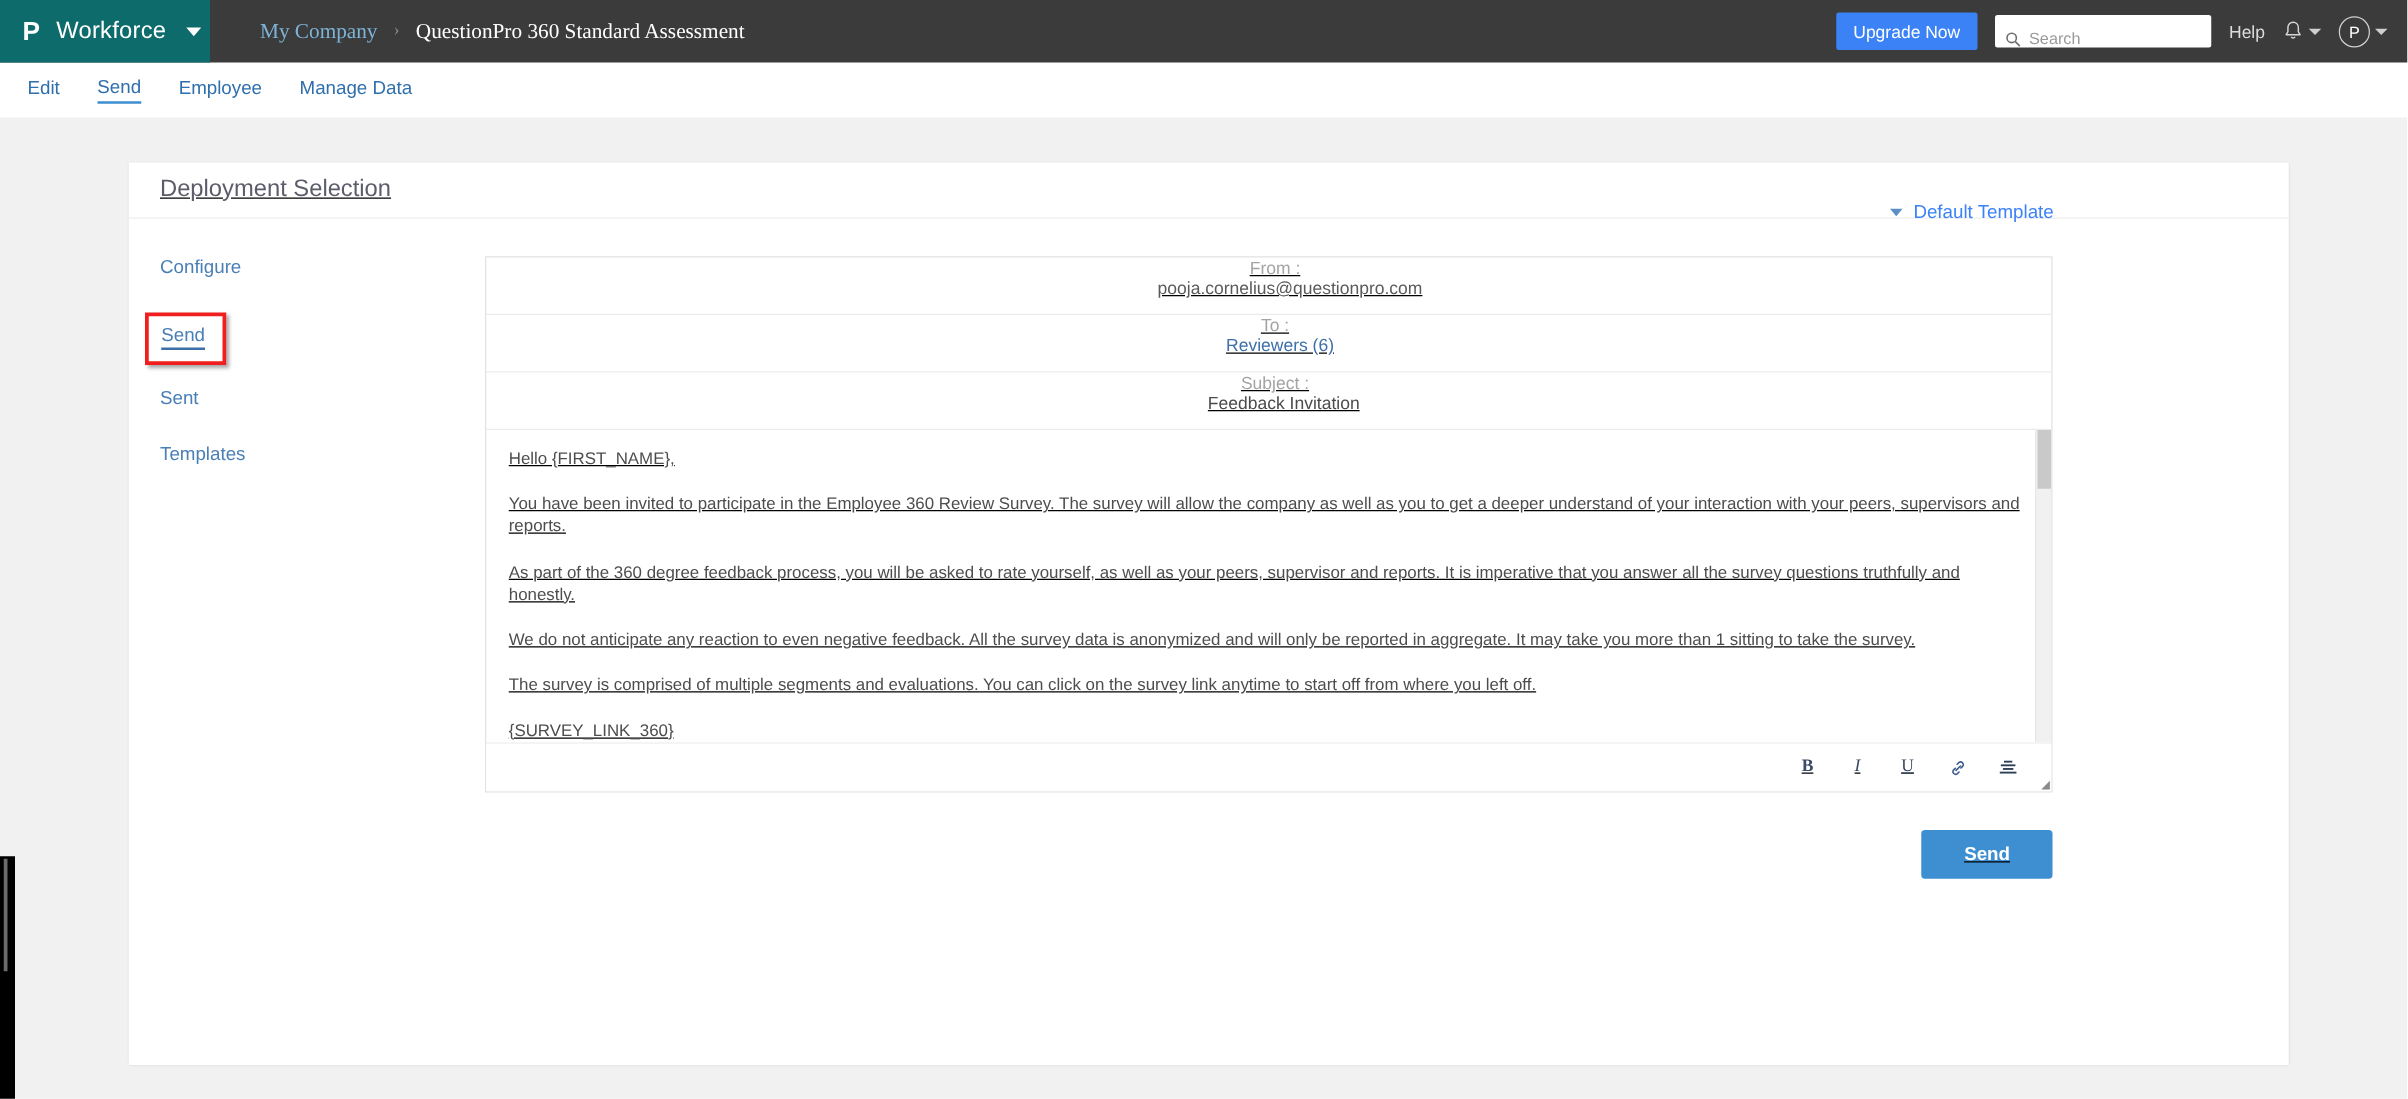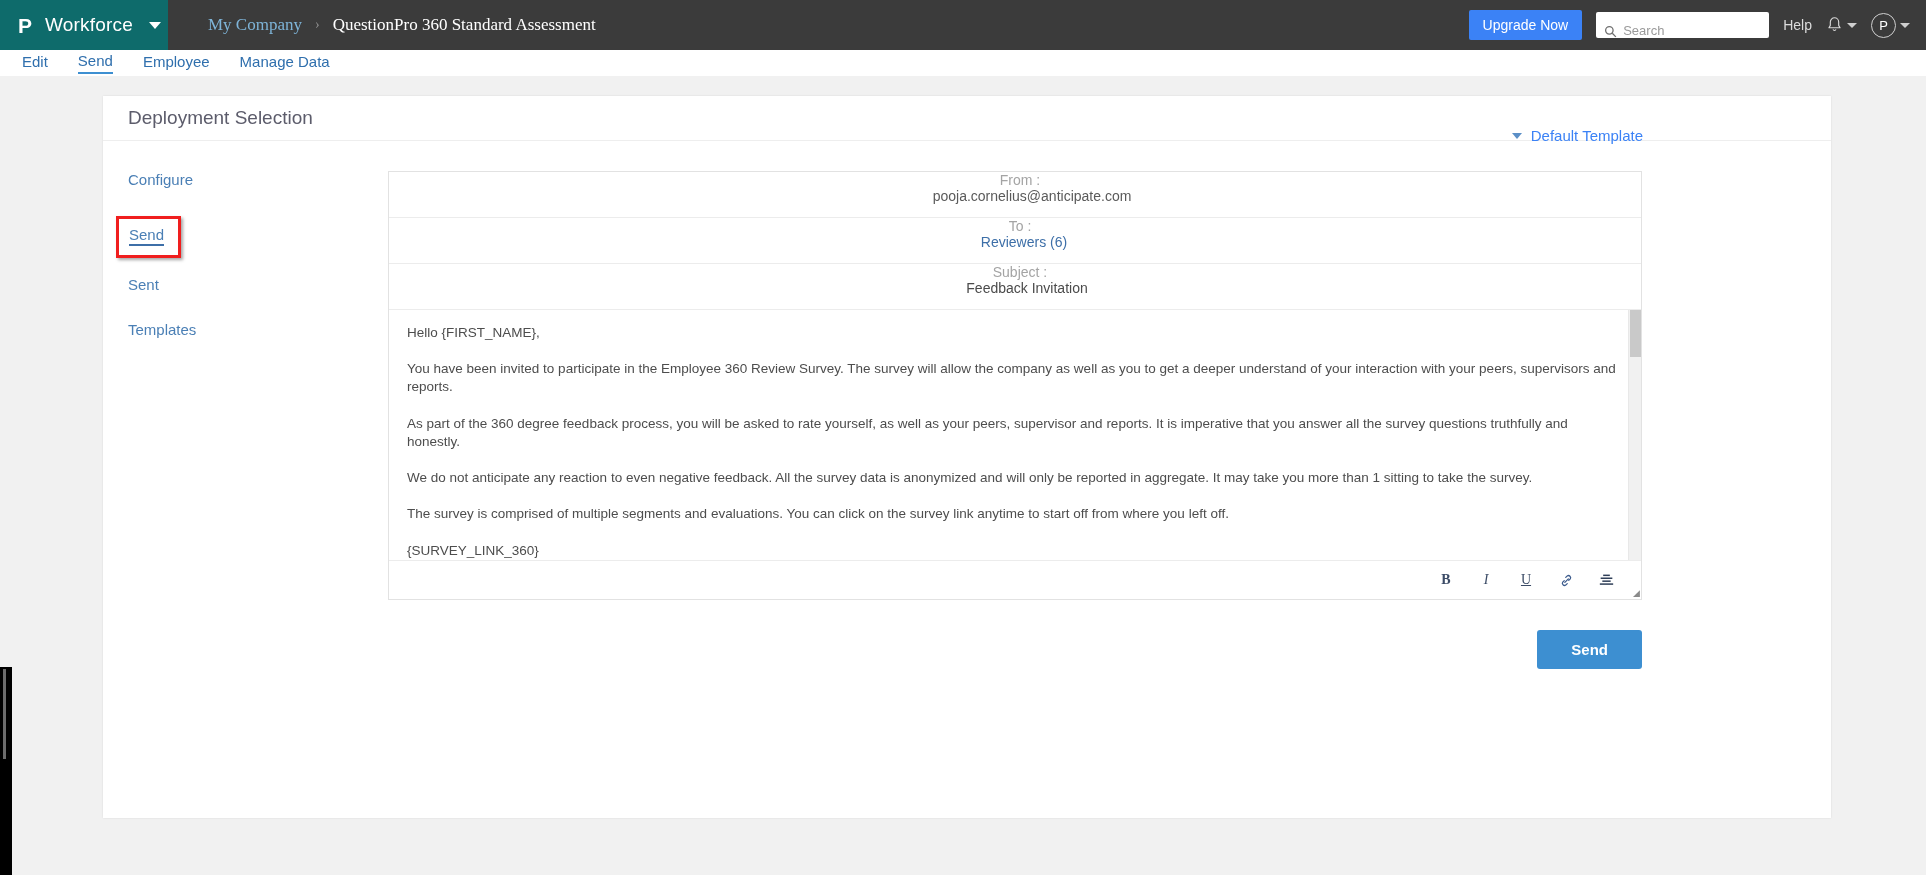--- a/index.html
+++ b/index.html
@@ -122,21 +122,21 @@
     width: 25px; height: 25px;
     border-radius: 50%;
     border: 1px solid #d0d0d0;
     color: #ffffff;
     font-size: 13px;
     display: flex; align-items: center; justify-content: center;
   }
 
   
   .subnav {
-    height: 26px;
+    height: 44px;
     background: #ffffff;
     display: flex;
     align-items: center;
     padding-left: 22px;
     gap: 30px;
     border-bottom: 1px solid #ffffff;
   }
   .subnav-item {
     font-size: 15px;
     color: #2f6fad;
@@ -168,25 +168,26 @@
     content: "";
     position: absolute;
     left: 3px; top: 2px;
     width: 3px; height: 90px;
     background: #6b6b6b;
   }
 
   .card {
     position: absolute;
     left: 103px;
-    top: 20px;
+    top: 36px;
     width: 1728px;
     height: 722px;
     background: #ffffff;
     box-shadow: 0 0 2px rgba(0,0,0,.10);
+    text-decoration: underline;
   }
   .card-head {
     height: 45px;
     display: flex;
     align-items: center;
     padding-left: 25px;
     border-bottom: 1px solid #eeeeee;
   }
   .card-title {
     font-size: 19px;
@@ -450,21 +451,21 @@
 
         <div class="tmpl-row">
           <span class="tmpl-caret"></span>
           <span class="tmpl-label">Default Template</span>
         </div>
 
         <div class="mailbox">
 
           <div class="field-row from">
             <span class="field-label">From :</span>
-            <span class="field-value muted">pooja.cornelius@anticipate.com</span>
+            <span class="field-value muted">pooja.cornelius@questionpro.com</span>
           </div>
 
           <div class="field-row to">
             <span class="field-label">To :</span>
             <span class="field-value link">Reviewers (6)</span>
           </div>
 
           <div class="field-row subject">
             <span class="field-label">Subject :</span>
             <span class="field-value">Feedback Invitation</span>

